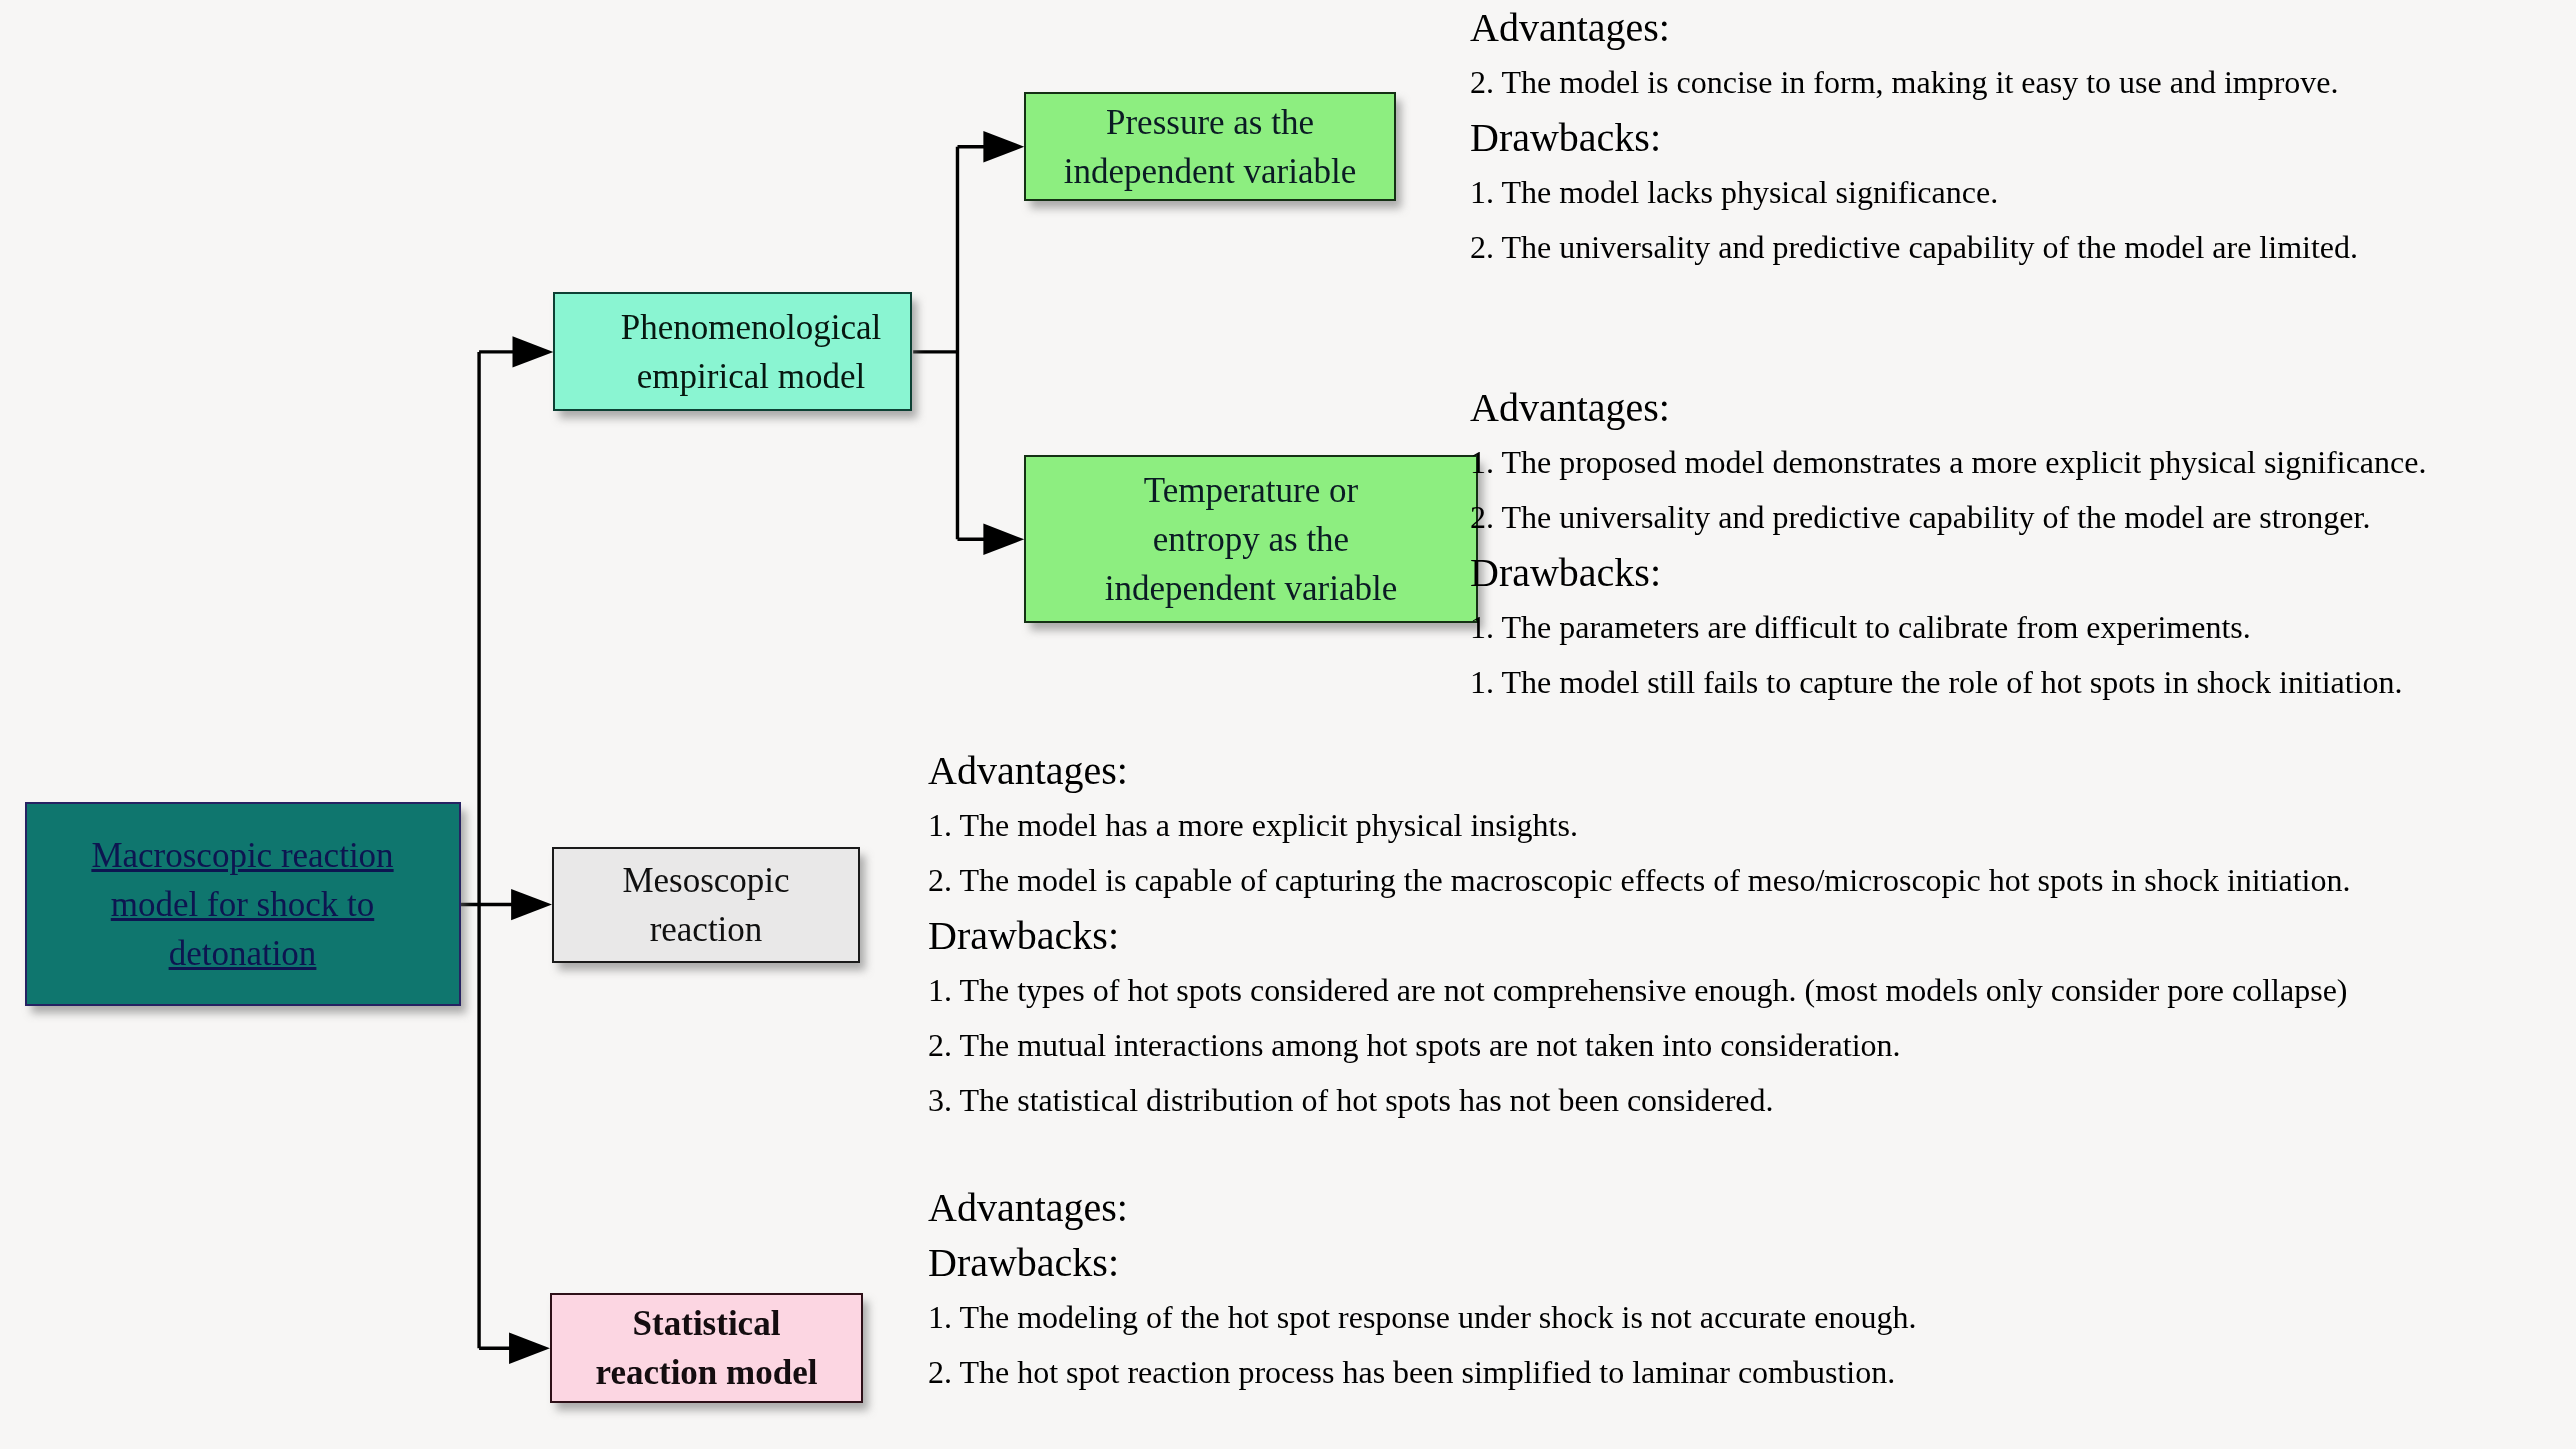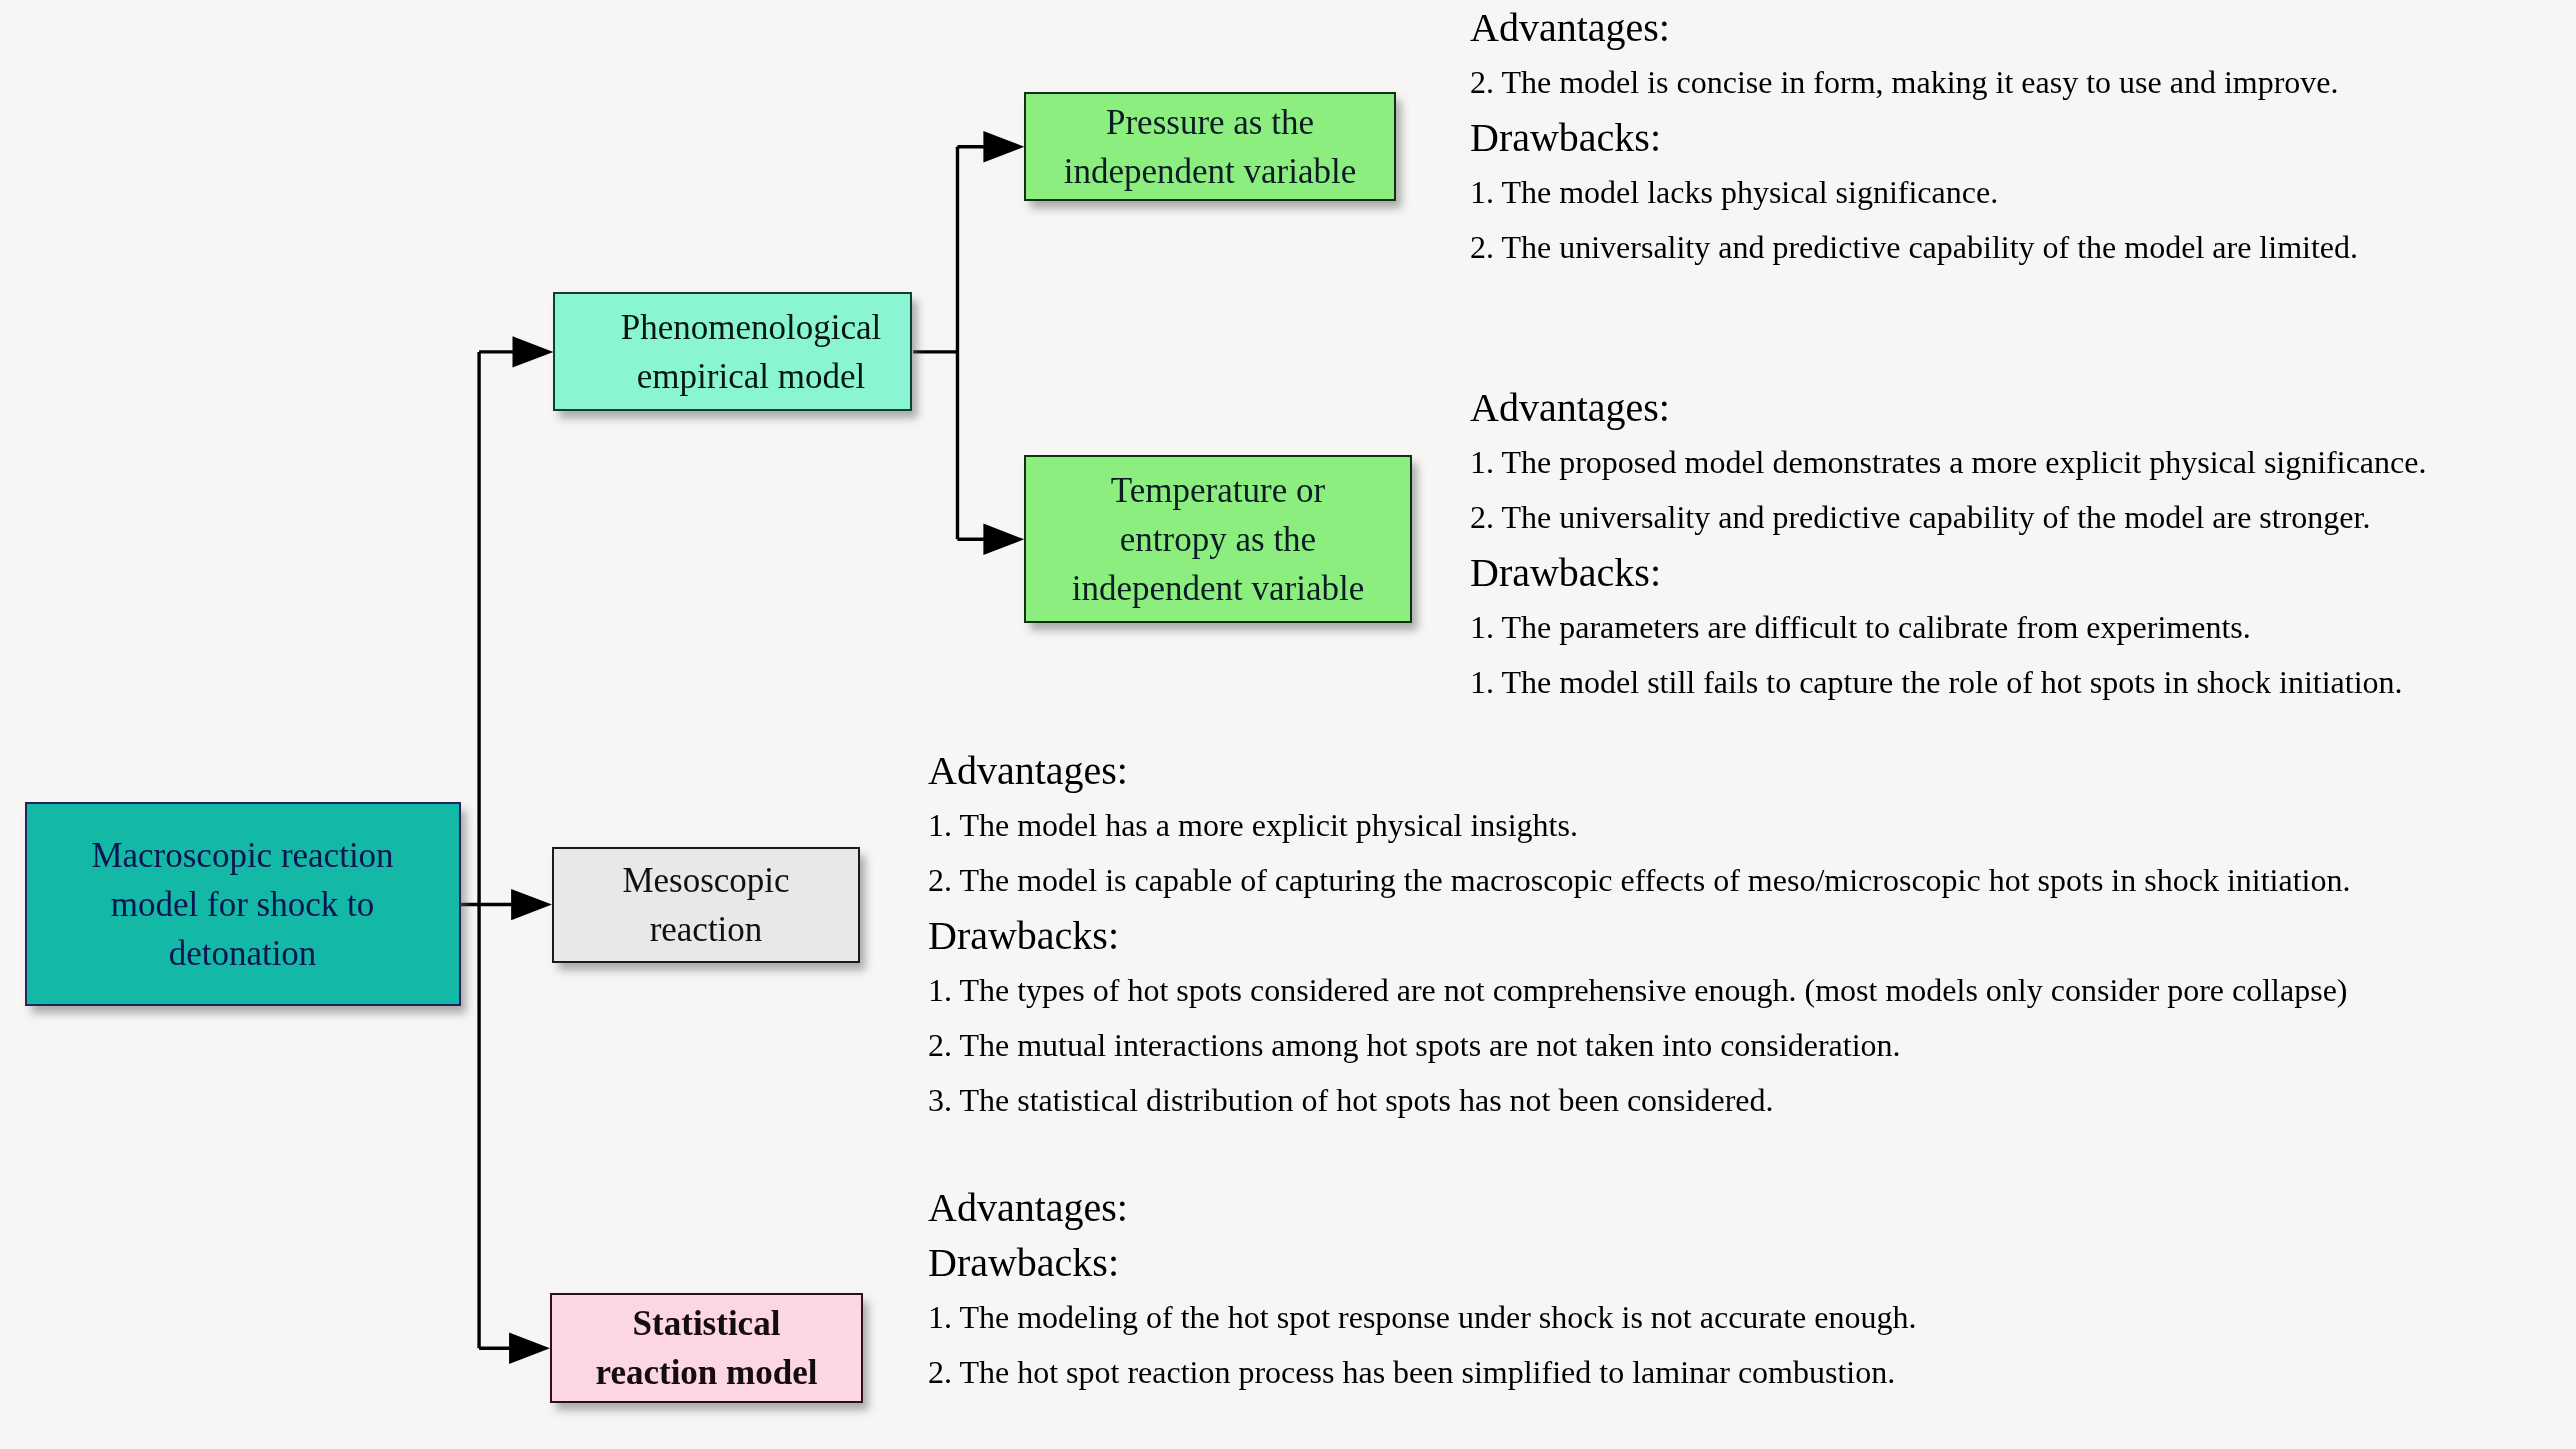--- a/index.html
+++ b/index.html
@@ -19,21 +19,21 @@
     text-align:center;
     white-space:pre-line;
     font-size:35px;line-height:49px;
     border:2.7px solid #222;
     box-shadow:6.1px 7.5px 8.2px rgba(110,110,110,0.55);
     box-sizing:border-box;
   }
   .n-macro   {left:24.5px;  top:802px; width:436px; height:204px;}
   .n-phen    {left:553px; top:292px;  width:359px; height:119px;}
   .n-press   {left:1024px;top:92px;  width:372px; height:109px;}
-  .n-temp    {left:1024px;top:455px;  width:388px; height:168px;}
+  .n-temp    {left:1024px;top:455px;  width:454px; height:168px;}
   .n-meso    {left:552px; top:847px; width:308px; height:116px;}
   .n-stat    {left:550px; top:1293px; width:313px; height:110px;font-weight:bold;}
 
   .block{position:absolute;z-index:2;white-space:nowrap;}
   .block .h{font-size:40px;line-height:55px;height:55px;}
   .block .i{font-size:32px;line-height:55px;height:55px;}
   .b1{left:1470px;top:0px;}
   .b2{left:1470px;top:380px;}
   .b3{left:928px;top:743px;}
   .b4{left:928px;top:1180px;}
@@ -64,21 +64,21 @@
     </g>
     <g fill="#000" stroke="none">
       <polygon points="812,516 752,493 752,539"></polygon>
       <polygon points="810,1327 750,1304 750,1350"></polygon>
       <polygon points="807,1978 747,1955 747,2001"></polygon>
       <polygon points="1503,215 1443,192 1443,238"></polygon>
       <polygon points="1503,791 1443,768 1443,814"></polygon>
     </g>
   </svg>
 
-  <div class="node n-macro" style="background: #14b8a6; border-color: rgb(38, 34, 98); color: rgb(13, 21, 80);">Macroscopic reaction
+  <div class="node n-macro" style="background: #0f766e; border-color: rgb(38, 34, 98); color: rgb(13, 21, 80); text-decoration: underline;">Macroscopic reaction
 model for shock to
 detonation</div>
   <div class="node n-phen" style="background: rgb(138, 245, 210); border-color: rgb(13, 64, 52); color: rgb(7, 23, 16); padding-left: 37px;">Phenomenological
 empirical model</div>
   <div class="node n-press" style="background: rgb(141, 238, 128); border-color: rgb(20, 48, 20); color: rgb(11, 27, 36);">Pressure as the
 independent variable</div>
   <div class="node n-temp" style="background: rgb(141, 238, 128); border-color: rgb(20, 48, 20); color: rgb(11, 27, 36);">Temperature or
 entropy as the
 independent variable</div>
   <div class="node n-meso" style="background: rgb(233, 232, 232); border-color: rgb(26, 26, 26); color: rgb(16, 16, 16);">Mesoscopic

